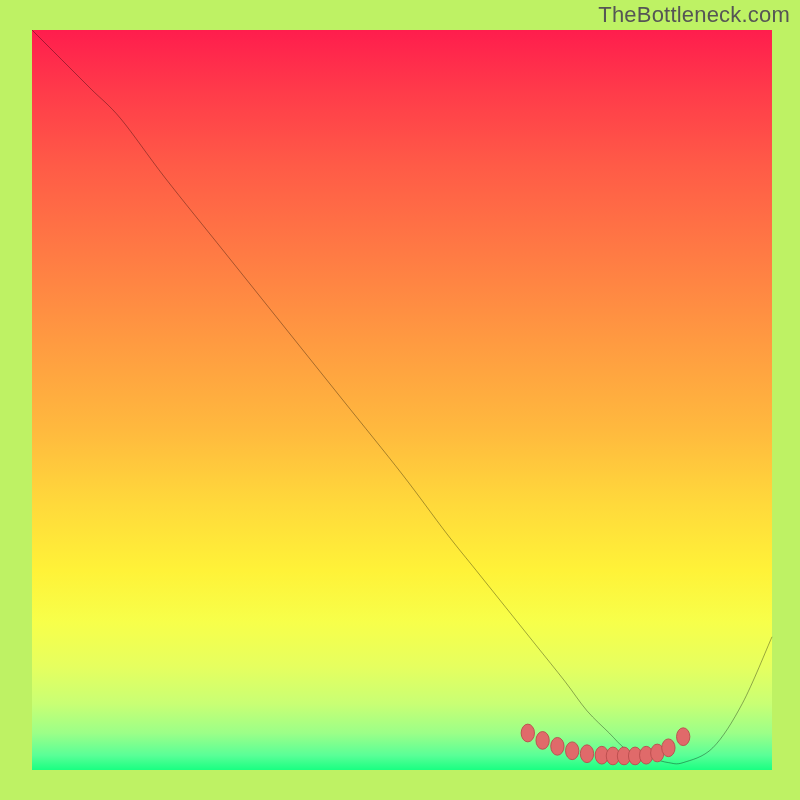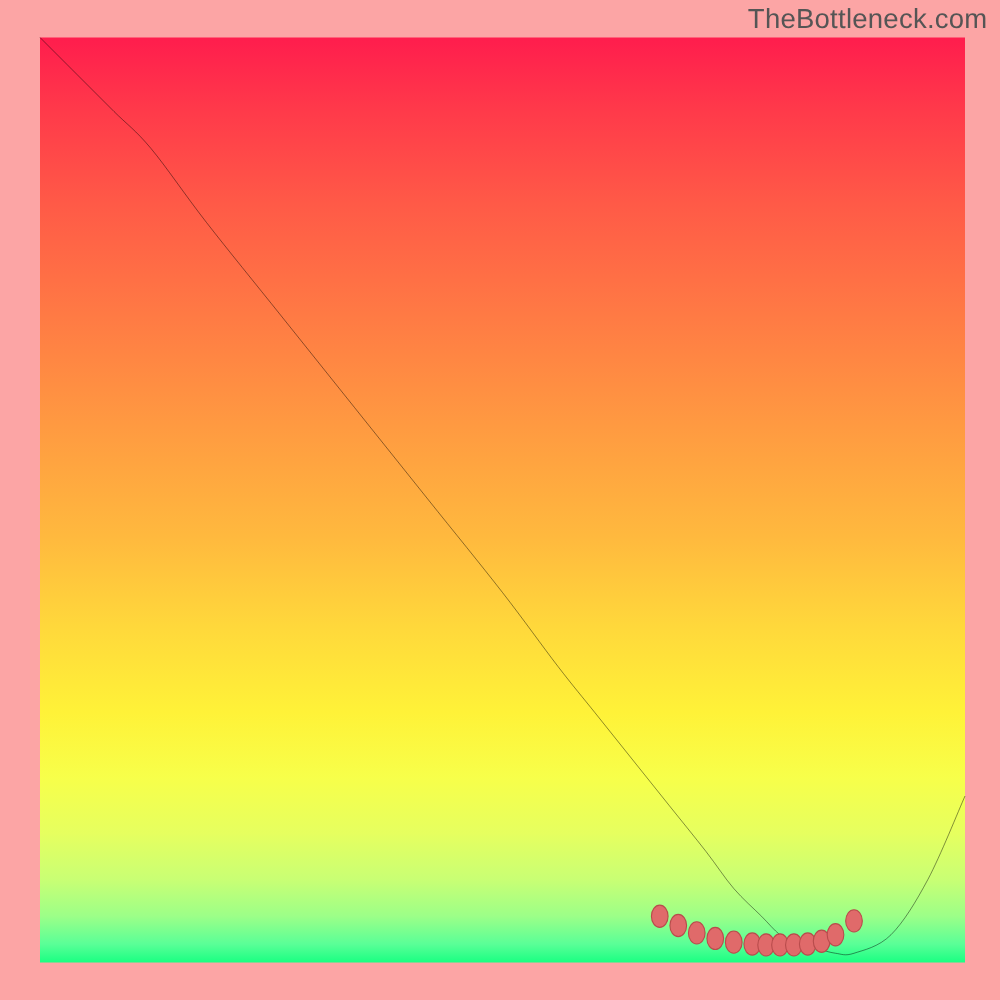--- a/index.html
+++ b/index.html
@@ -8,21 +8,21 @@
     width: 800px;
     height: 800px;
     background: #000;
     overflow: hidden;
     font-family: Arial, Helvetica, sans-serif;
   }
   .frame {
     position: relative;
     width: 800px;
     height: 800px;
-    background: #fca5a5;
+    background: #bef264;
   }
   .watermark {
     position: absolute;
     top: 2px;
     right: 10px;
     color: #555;
     font-size: 22px;
     font-weight: 500;
     letter-spacing: 0.2px;
     z-index: 5;

